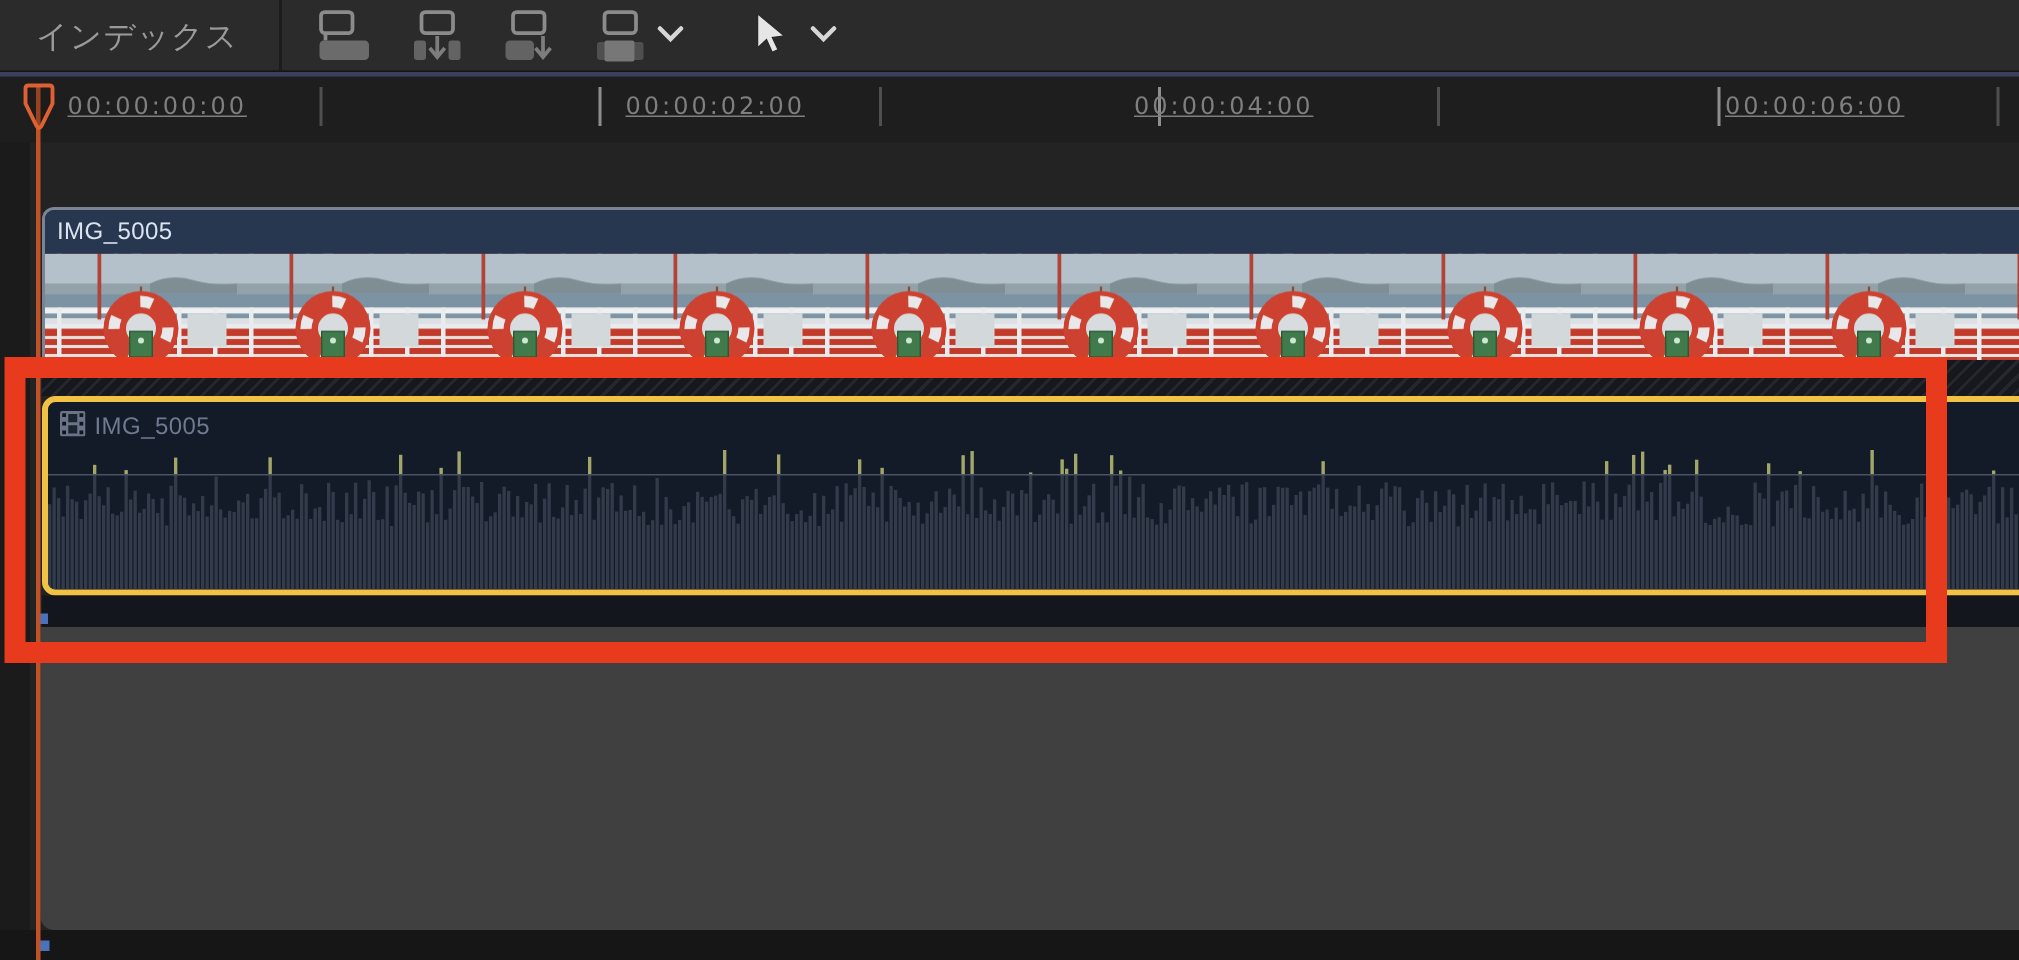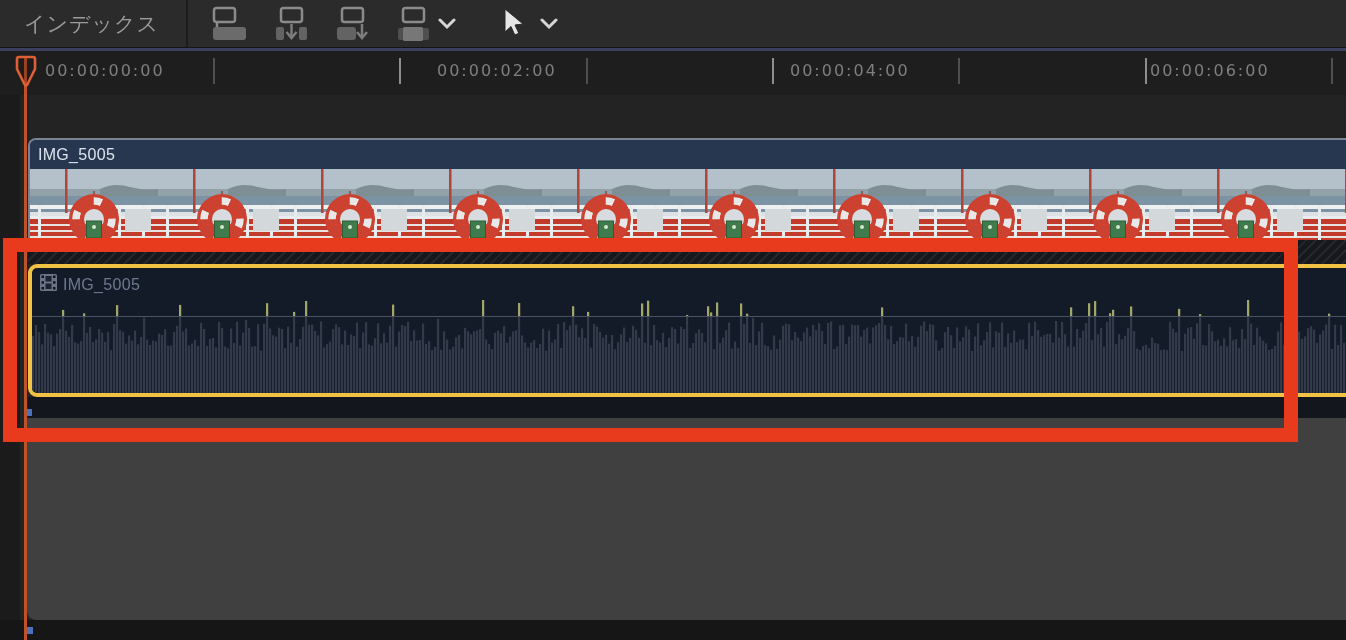--- a/index.html
+++ b/index.html
@@ -20,21 +20,21 @@
   .tb-chevron{position:absolute;top:16px;}
   .toolbar-underline{position:absolute;left:0;top:47px;width:1346px;height:1px;background:#141414;z-index:5;}
   .accent-line{position:absolute;left:0;top:48px;width:1346px;height:3px;background:#3c3f5e;z-index:5;}
 
   
   .ruler{position:absolute;left:0;top:51px;width:1346px;height:44px;background:#1e1e1e;z-index:2;}
   .ruler .tick{position:absolute;top:7px;width:2px;height:26px;background:#4f4f4f;}
   .ruler .tick.bright{background:#8e8e8e;}
   .ruler .tc{
     position:absolute;top:10px;color:#7f7f7f;font-size:16px;letter-spacing:2px;
-    font-family:"DejaVu Sans","Liberation Sans",sans-serif;white-space:nowrap;
+    font-family:"DejaVu Sans","Liberation Sans",sans-serif;white-space:nowrap;text-decoration:underline;
   }
   .left-gutter{position:absolute;left:0;top:51px;width:20px;height:589px;background:#1b1b1b;z-index:1;}
 
   
   .video-clip{
     position:absolute;left:28px;top:138px;width:1332px;height:102px;
     border:2px solid #7c8494;border-bottom:none;border-radius:8px 8px 0 0;
     box-sizing:border-box;background:#27374f;overflow:hidden;z-index:3;
   }
   .video-clip-header{
@@ -146,22 +146,22 @@
 
   <div class="ruler" id="ruler">
       <div class="tick" style="left: 213px;"></div>
       <div class="tick bright" style="left: 399px;"></div>
       <div class="tick" style="left: 586px;"></div>
       <div class="tick bright" style="left: 772px;"></div>
       <div class="tick" style="left: 958px;"></div>
       <div class="tick bright" style="left: 1145px;"></div>
       <div class="tick" style="left: 1331px;"></div>
       <div class="tc" style="left: 45px;">00:00:00:00</div>
-      <div class="tc" style="left: 437px;">00:00:02:00</div>
-      <div class="tc" style="left: 790px;">00:00:04:00</div>
+      <div class="tc" style="left: 417px;">00:00:02:00</div>
+      <div class="tc" style="left: 756px;">00:00:04:00</div>
       <div class="tc" style="left: 1150px;">00:00:06:00</div>
     </div>
 
   <div class="video-clip">
     <div class="video-clip-header">IMG_5005</div>
     <div class="filmstrip">
       <svg width="1330" height="71" viewBox="0 0 1330 71">
         <defs>
           <pattern id="filmcell" x="0" y="0" width="128" height="71" patternUnits="userSpaceOnUse">
             <rect x="0" y="0" width="128" height="30" fill="#b5c1ca"></rect>

